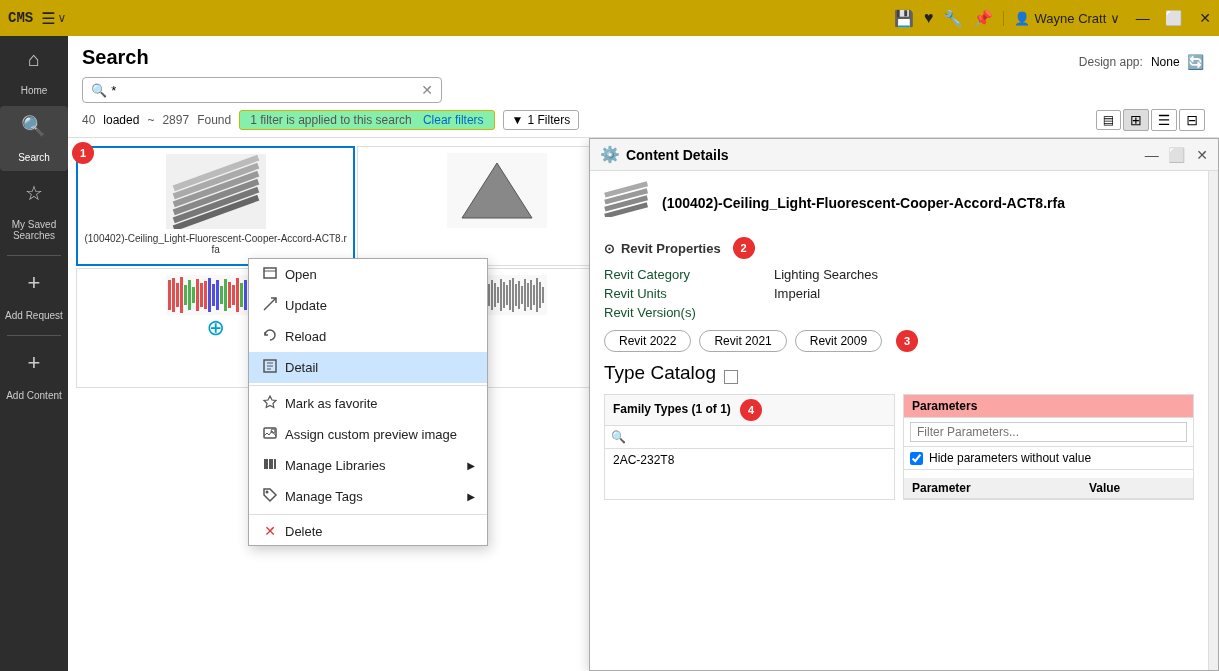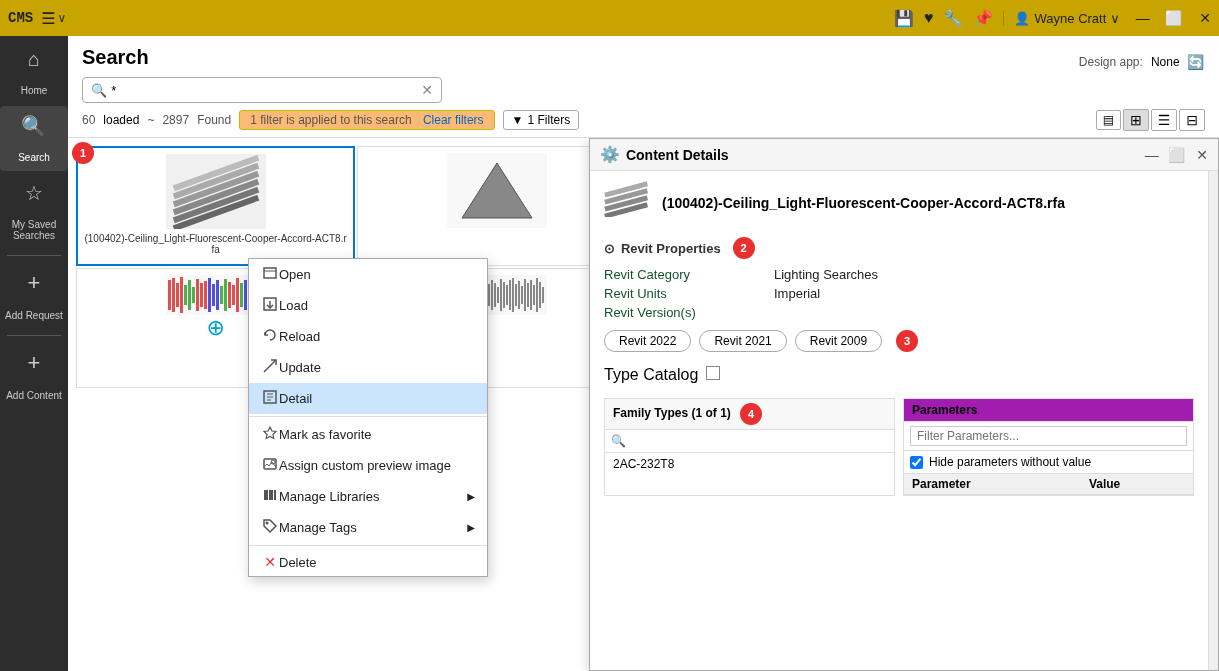--- a/index.html
+++ b/index.html
@@ -65,21 +65,21 @@
     .search-bar { display: flex; align-items: center; gap: 8px; }
     .search-input-wrap {
       display: flex; align-items: center;
       border: 1px solid #aaa; border-radius: 4px;
       padding: 4px 8px; background: #fff; width: 360px;
     }
     .search-input-wrap input { border: none; outline: none; font-size: 13px; flex: 1; }
     .search-clear { cursor: pointer; color: #888; font-size: 14px; }
     .filter-bar { display: flex; align-items: center; gap: 8px; margin-top: 6px; }
     .filter-badge {
-      background: #fdba74; border: 1px solid #c8b800;
+      background: #86efac; border: 1px solid #c8b800;
       padding: 2px 10px; border-radius: 3px; font-size: 12px; color: #555;
     }
     .clear-filters { color: #0066cc; cursor: pointer; font-size: 12px; }
     .filter-btn {
       display: flex; align-items: center; gap: 4px;
       border: 1px solid #aaa; border-radius: 3px; padding: 2px 8px;
       cursor: pointer; font-size: 12px; background: #fff;
     }
     .view-btns { margin-left: auto; display: flex; align-items: center; gap: 2px; }
     .view-btn { padding: 2px 6px; cursor: pointer; border: 1px solid #aaa; border-radius: 2px; background: #fff; font-size: 14px; }
@@ -100,21 +100,21 @@
     .context-menu {
       position: absolute;
       top: 120px; left: 180px;
       background: #fff;
       border: 1px solid #aaa;
       box-shadow: 2px 4px 12px rgba(0,0,0,0.2);
       z-index: 100;
       min-width: 240px;
     }
     .ctx-item {
-      display: flex; align-items: center; gap: 0;
+      display: flex; align-items: center; gap: 6px;
       padding: 6px 12px; cursor: pointer; font-size: 13px; color: #222;
     }
     .ctx-item.highlighted { background: #cce5ff; }
     .ctx-icon { width: 18px; text-align: center; font-size: 13px; }
     .ctx-arrow { margin-left: auto; font-size: 10px; }
     .ctx-separator { height: 1px; background: #ddd; margin: 2px 0; }
     .step-badge {
       position: absolute; top: -6px; left: -6px;
       width: 22px; height: 22px; background: #e83030; border-radius: 50%;
       color: #fff; font-size: 11px; font-weight: bold;
@@ -157,40 +157,40 @@
       color: #333; cursor: pointer;
     }
     .revit-props { display: grid; grid-template-columns: 160px 1fr; gap: 4px 10px; font-size: 13px; }
     .revit-prop-label { color: #14532d; }
     .revit-prop-value { color: #222; }
     .revit-buttons { display: flex; gap: 8px; margin: 10px 0; }
     .revit-btn {
       border: 1px solid #aaa; border-radius: 14px; padding: 3px 14px;
       background: #fff; cursor: pointer; font-size: 12px;
     }
-    .type-catalog-row { display: flex; align-items: flex-start; gap: 8px; margin: 14px 0; font-size: 16px; }
+    .type-catalog-row { display: flex; align-items: flex-end; gap: 8px; margin: 6px 0; font-size: 19px; }
     .checkbox { width: 14px; height: 14px; border: 1px solid #888; display: inline-block; }
     .section-step-badge {
       width: 22px; height: 22px; background: #e83030; border-radius: 50%;
       color: #fff; font-size: 11px; font-weight: bold;
       display: inline-flex; align-items: center; justify-content: center;
       margin-left: 6px; vertical-align: middle;
     }
     .family-params-row { display: flex; gap: 8px; margin-top: 8px; }
     .family-types { flex: 1; border: 1px solid #ddd; }
     .family-types-header { padding: 4px 8px; font-weight: 600; font-size: 12px; border-bottom: 1px solid #ddd; background: #f8f8f8; }
     .family-types-search { display: flex; align-items: center; border-bottom: 1px solid #ddd; padding: 4px 6px; gap: 4px; }
     .family-types-search input { border: none; outline: none; font-size: 12px; flex: 1; }
     .family-type-item { padding: 4px 8px; font-size: 12px; }
     .params-col { flex: 1; border: 1px solid #ddd; }
-    .params-header { padding: 4px 8px; font-weight: 600; font-size: 12px; border-bottom: 1px solid #ddd; background: #a21caf; }
+    .params-header { padding: 4px 8px; font-weight: 600; font-size: 12px; border-bottom: 1px solid #ddd; background: #fca5a5; }
     .params-filter { padding: 4px 6px; border-bottom: 1px solid #ddd; }
     .params-filter input { border: 1px solid #ccc; outline: none; font-size: 12px; width: 100%; padding: 2px 6px; }
     .params-hide-row { display: flex; align-items: center; gap: 6px; padding: 4px 6px; border-bottom: 1px solid #ddd; font-size: 12px; }
-    .params-table { width: 100%; border-collapse: collapse; font-size: 12px; }
+    .params-table { width: 100%; border-collapse: collapse; font-size: 12px; margin-top: 8px; }
     .params-table th { background: #f0f0f0; border-bottom: 1px solid #ddd; padding: 3px 8px; text-align: left; }
     .details-scrollbar {
       width: 10px; background: #f0f0f0; border-left: 1px solid #ddd; flex-shrink: 0;
     }
 
     .selected-border { border: 2px solid #0078d4 !important; }
   </style>
 </head>
 <body>
 
@@ -253,21 +253,21 @@
         </div>
       </div>
       <div class="search-bar">
         <div class="search-input-wrap">
           <span style="color:#888;margin-right:4px;">🔍</span>
           <input type="text" value="*" style="">
           <span class="search-clear">✕</span>
         </div>
       </div>
       <div class="filter-bar">
-        <span style="font-size:12px;color:#555;">60</span>
+        <span style="font-size:12px;color:#555;">40</span>
         <span style="font-size:12px;color:#000000;">loaded</span>
         <span style="font-size:12px;color:#555;">~</span>
         <span style="font-size:12px;color:#555;">2897</span>
         <span style="font-size:12px;color:#555;">Found</span>
         <span class="filter-badge">
           <span>1 filter is applied to this search</span>
           <span class="clear-filters" style="margin-left:8px;">Clear filters</span>
         </span>
         <div class="filter-btn">
           <span>▼</span>
@@ -459,44 +459,34 @@
             <svg width="16" height="16" viewBox="0 0 16 16">
                 <rect x="2" y="3" width="12" height="10" fill="none" stroke="#555" stroke-width="1.5"></rect>
                 <line x1="2" y1="6" x2="14" y2="6" stroke="#555" stroke-width="1"></line>
               </svg>
           </span>
           <span>Open</span>
         </div>
         <div class="ctx-item">
           <span class="ctx-icon">
             <svg width="16" height="16" viewBox="0 0 16 16">
-                <rect x="2" y="2" width="12" height="12" fill="none" stroke="#555" stroke-width="1.5"></rect>
-                <line x1="8" y1="5" x2="8" y2="11" stroke="#555" stroke-width="1.5"></line>
-                <polyline points="5,9 8,12 11,9" fill="none" stroke="#555" stroke-width="1.5"></polyline>
-              </svg>
-          </span>
-          <span>Load</span>
+                <line x1="2" y1="14" x2="14" y2="2" stroke="#555" stroke-width="1.5"></line>
+                <polyline points="9,2 14,2 14,7" fill="none" stroke="#555" stroke-width="1.5"></polyline>
+              </svg>
+          </span>
+          <span>Update</span>
         </div>
         <div class="ctx-item">
           <span class="ctx-icon">
             <svg width="16" height="16" viewBox="0 0 16 16">
                 <path d="M3,8 A5,5 0 1,1 8,13" fill="none" stroke="#555" stroke-width="1.5"></path>
                 <polyline points="3,5 3,8 6,8" fill="none" stroke="#555" stroke-width="1.5"></polyline>
               </svg>
           </span>
           <span>Reload</span>
-        </div>
-        <div class="ctx-item">
-          <span class="ctx-icon">
-            <svg width="16" height="16" viewBox="0 0 16 16">
-                <line x1="2" y1="14" x2="14" y2="2" stroke="#555" stroke-width="1.5"></line>
-                <polyline points="9,2 14,2 14,7" fill="none" stroke="#555" stroke-width="1.5"></polyline>
-              </svg>
-          </span>
-          <span>Update</span>
         </div>
         <div class="ctx-item highlighted">
           <span class="ctx-icon">
             <svg width="16" height="16" viewBox="0 0 16 16">
                 <rect x="2" y="2" width="12" height="12" fill="none" stroke="#555" stroke-width="1.5"></rect>
                 <line x1="5" y1="5" x2="11" y2="5" stroke="#555" stroke-width="1"></line>
                 <line x1="5" y1="8" x2="11" y2="8" stroke="#555" stroke-width="1"></line>
                 <line x1="5" y1="11" x2="9" y2="11" stroke="#555" stroke-width="1"></line>
               </svg>
           </span>

